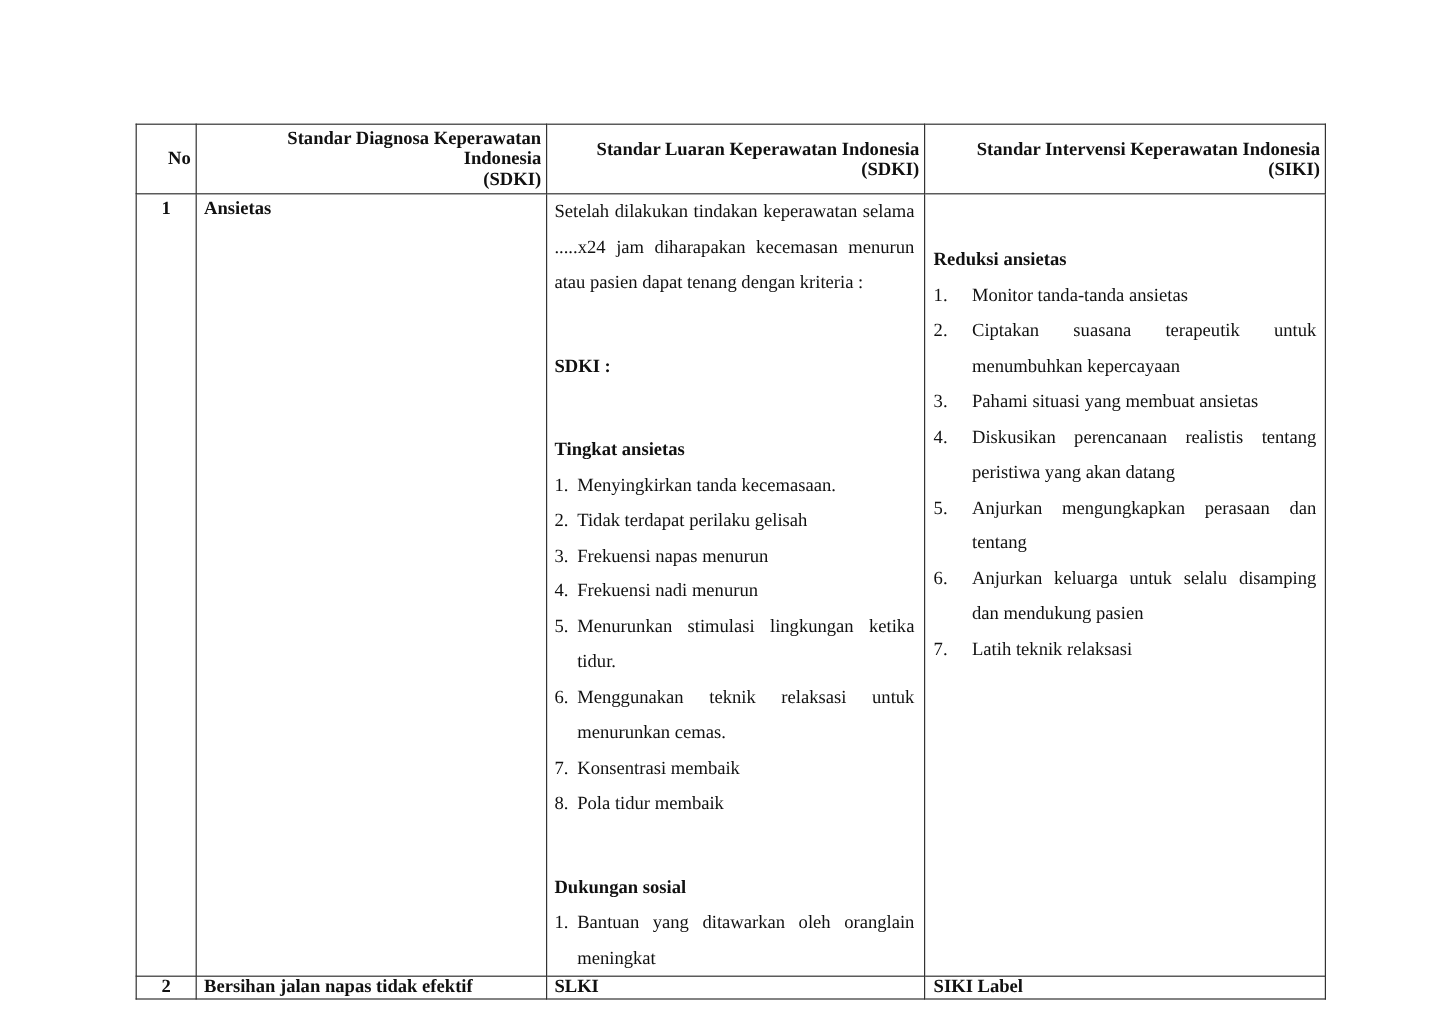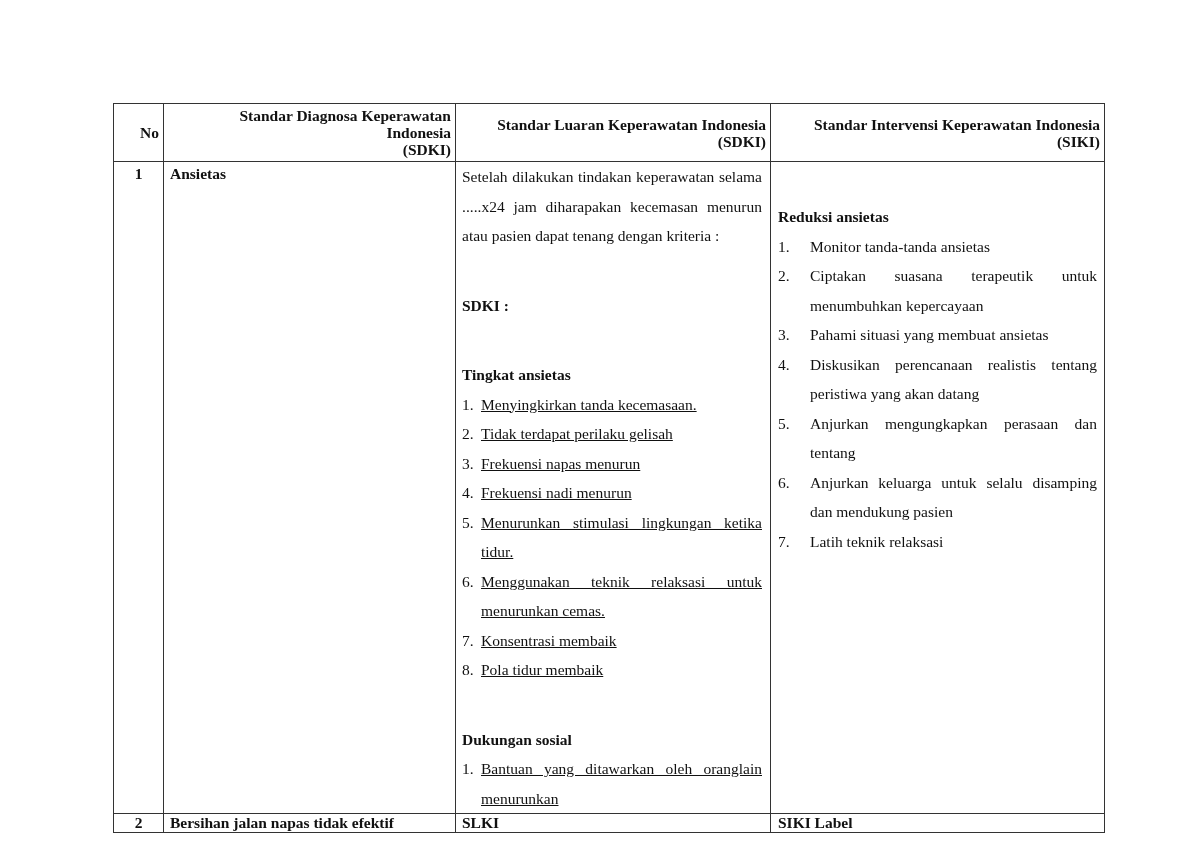--- a/index.html
+++ b/index.html
@@ -20,21 +20,21 @@
     col.c-slki { width: 315px; }
     col.c-siki { width: 334px; }
     .no-cell { text-align: center; font-weight: bold; }
     .bold { font-weight: bold; margin-top: 40px; }
     .body-row td { line-height: 29.5px; }
     .body-row td.no-cell, .body-row td.sdki-cell { line-height: 22px; padding-top: 1px; }
     .para { text-align: justify; }
     .ol-slki { margin: 0; padding: 0; list-style: none; }
     .ol-slki li { display: flex; text-align: justify; }
     .ol-slki .num { width: 19px; flex: 0 0 19px; }
-    .ol-slki .txt { flex: 1; text-align: justify; text-decoration: underline; }
+    .ol-slki .txt { flex: 1; text-align: justify; }
     .ol-siki { margin: 0; padding: 0; list-style: none; }
     .ol-siki li { display: flex; }
     .ol-siki .num { width: 32px; flex: 0 0 32px; }
     .ol-siki .txt { flex: 1; text-align: justify; font-family: Liberation Serif, serif; }
     .row2 td { line-height: 18px; height: 17px; font-weight: bold; padding-top: 0; padding-bottom: 0; }
     .row2 td.no-cell { text-align: center; }
     .slki-cell { padding-left: 6px !important; padding-right: 8px !important; }
     .siki-cell { padding-left: 7px !important; padding-right: 7px !important; }
   </style>
 </head>
@@ -105,21 +105,21 @@
               </li>
             <li>
                 <span class="num">8.</span>
                 <span class="txt">Pola tidur membaik</span>
               </li>
           </ol>
           <div class="bold">Dukungan sosial</div>
           <ol class="ol-slki">
             <li>
                 <span class="num">1.</span>
-                <span class="txt">Bantuan yang ditawarkan oleh oranglain menurunkan</span>
+                <span class="txt">Bantuan yang ditawarkan oleh oranglain meningkat</span>
               </li>
           </ol>
         </td>
         <td class="siki-cell">
           <div class="bold">Reduksi ansietas</div>
           <ol class="ol-siki">
             <li>
                 <span class="num">1.</span>
                 <span class="txt">Monitor tanda-tanda ansietas</span>
               </li>

